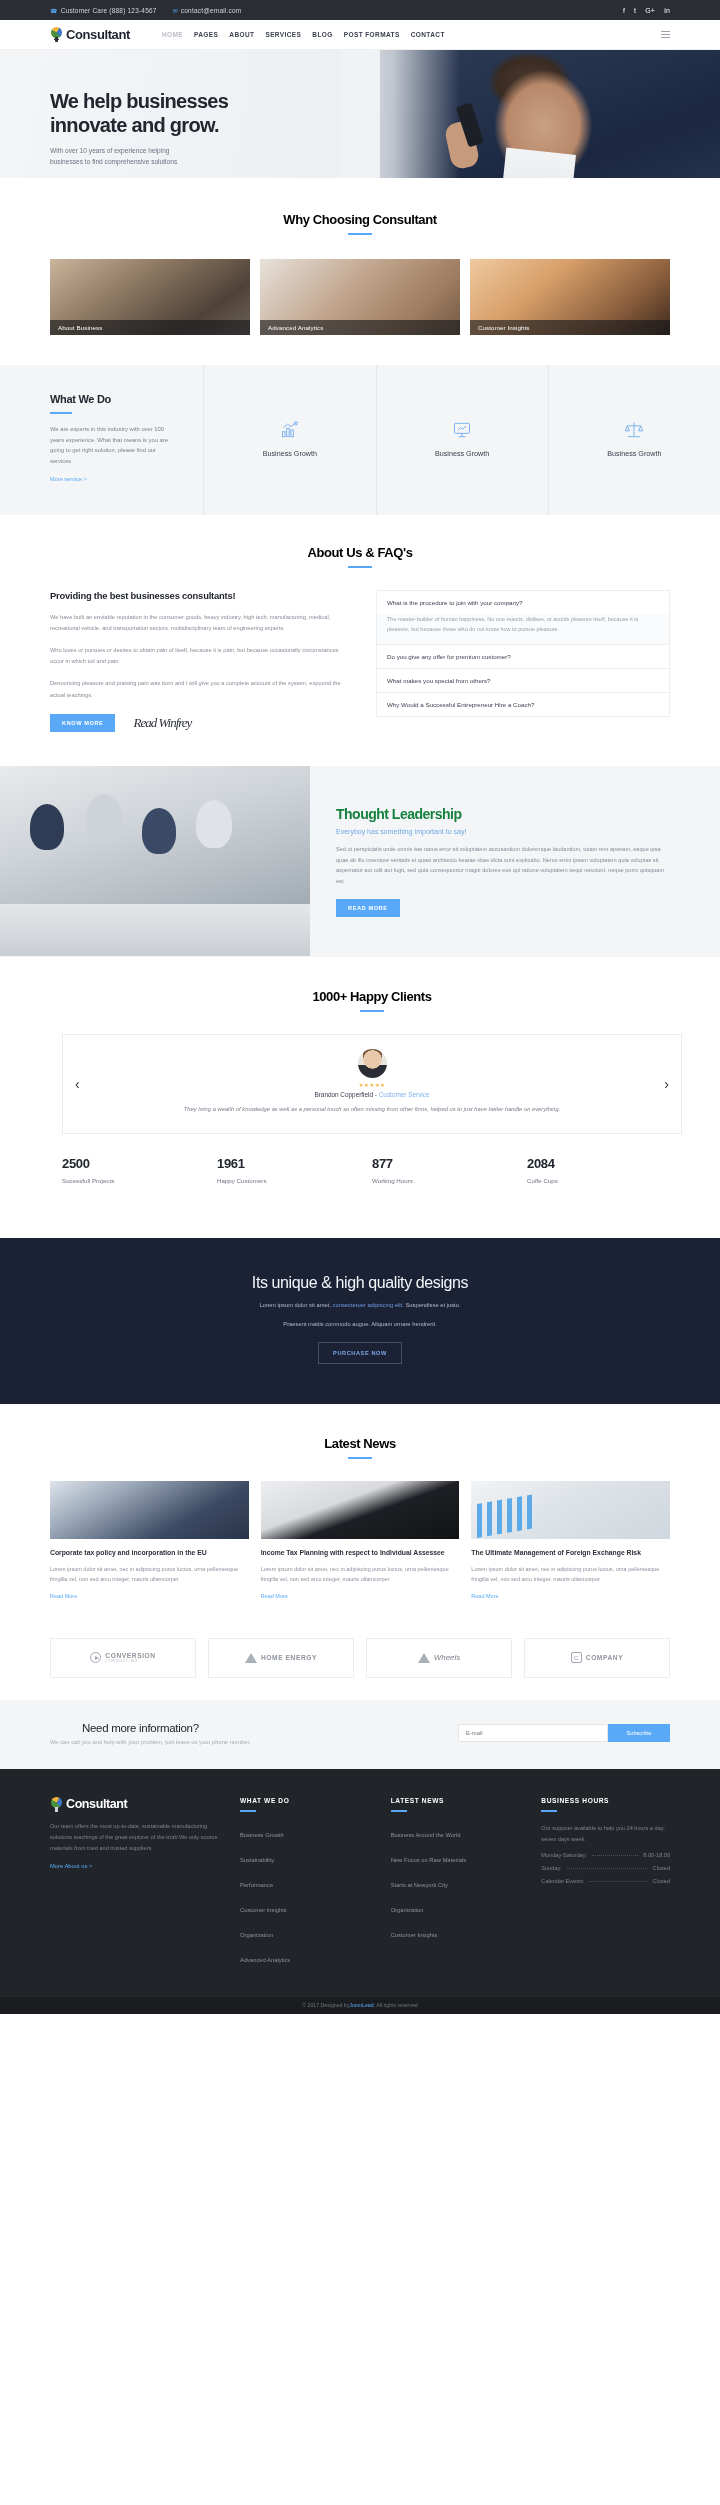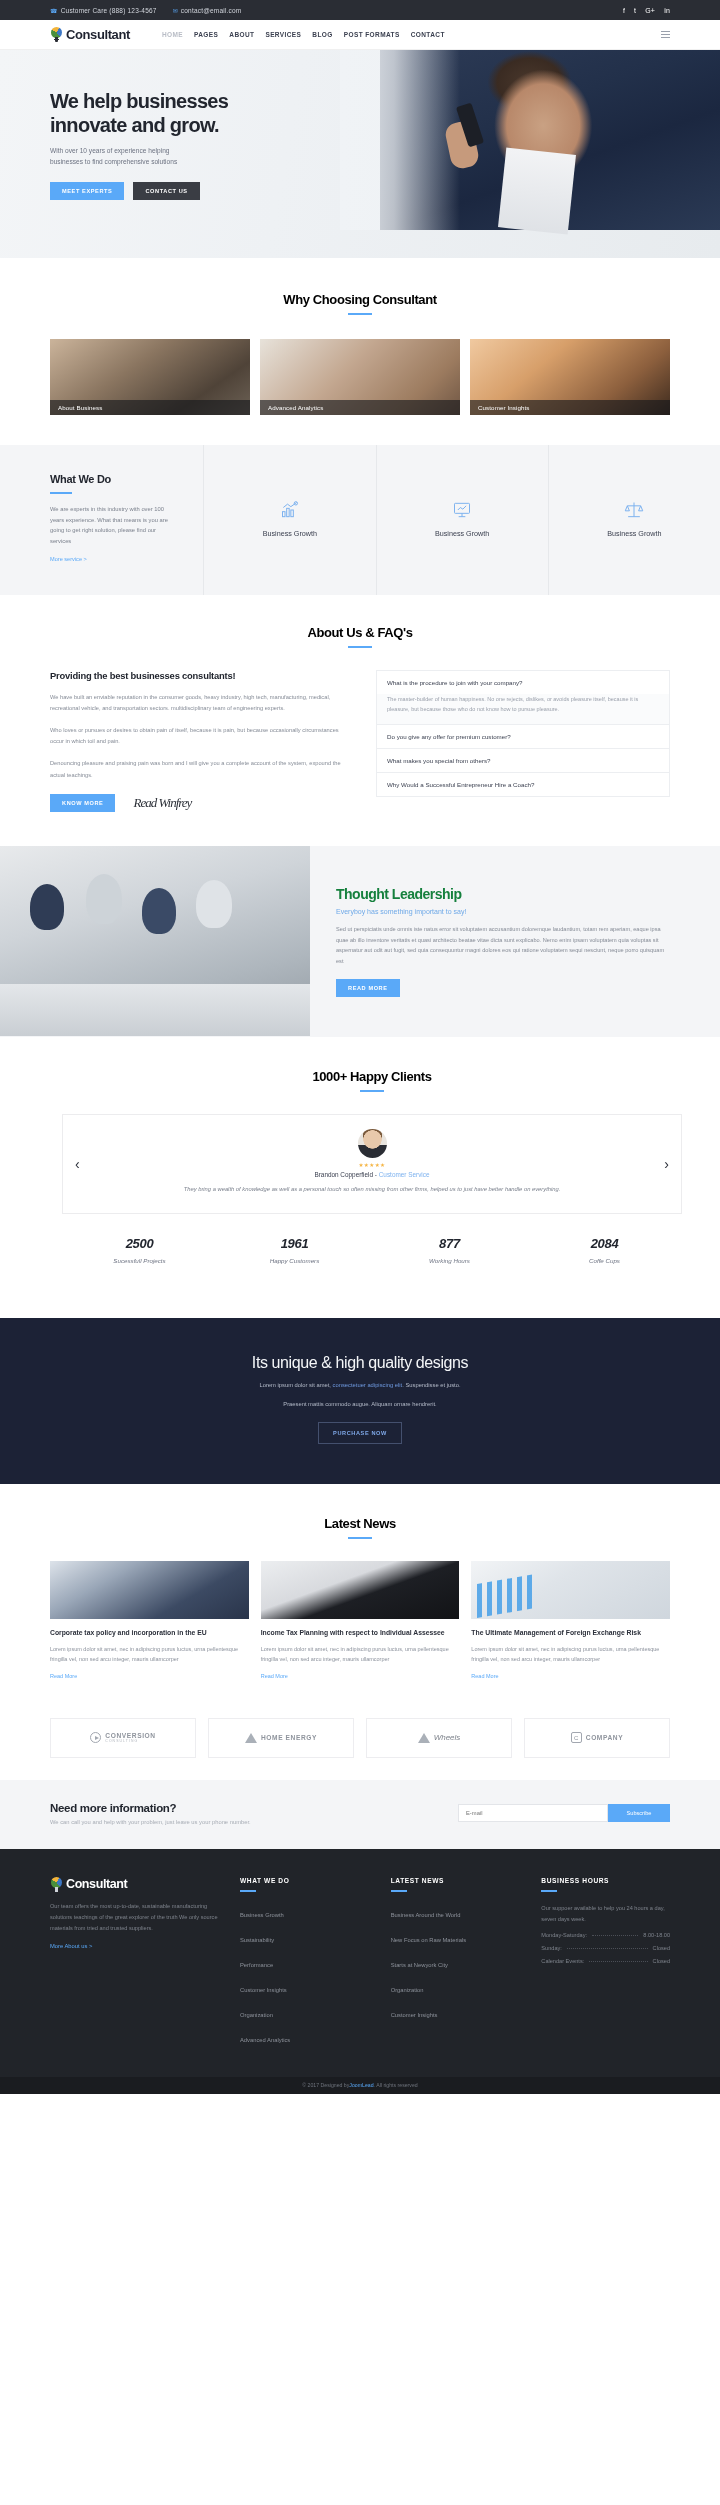--- a/index.html
+++ b/index.html
@@ -47,21 +47,21 @@
   .menu a {
     font-size:6.5px; font-weight:bold; letter-spacing:.4px;
     color:#3b4050; text-decoration:none; cursor:pointer;
   }
   .menu a.active { color:#b9bdc6; }
   .hamburger { margin-left:auto; width:9px; display:flex; flex-direction:column; gap:1.6px; cursor:pointer; }
   .hamburger i { display:block; height:1.1px; background:#9aa0ac; }
 
   
   .hero {
-    height:208px; position:relative; overflow:hidden;
+    height:128px; position:relative; overflow:hidden;
     background:linear-gradient(100deg,#f3f5f7 0%,#eef1f4 40%,#e7ebee 100%);
   }
   .hero .photo {
     position:absolute; right:0; top:0; width:340px; height:180px;
     background:
       radial-gradient(ellipse 70px 80px at 48% 42%, #c9a183 0%, #b8886a 52%, rgba(184,136,106,0) 70%),
       radial-gradient(ellipse 54px 40px at 44% 18%, #4a382c 0%, #3a2b22 60%, rgba(58,43,34,0) 78%),
       linear-gradient(160deg, #2d3b56 0%, #22304a 38%, #1b2740 60%, #2b3a55 100%),
       linear-gradient(to bottom,#d9e2ea 0%,#c6d3dd 100%);
   }
@@ -189,21 +189,21 @@
       radial-gradient(circle at 50% 36%, #e8c9ab 0 38%, rgba(232,201,171,0) 40%),
       radial-gradient(circle at 50% 22%, #7a5a3c 0 34%, rgba(122,90,60,0) 36%),
       linear-gradient(to bottom,#e8e4de 0 56%, #2a2d34 56% 100%);
   }
   .tbox .stars { margin-top:4px; font-size:5.6px; color:#f5b544; letter-spacing:.4px; }
   .tbox .who { margin-top:3px; font-size:6.4px; color:#3b4050; }
   .tbox .who b { font-weight:normal; }
   .tbox .who span { color:#7db2ef; }
   .tbox .quote { margin-top:6px; font-size:5.8px; line-height:1.9; font-style:italic; color:#7b818d; }
   .stats { display:flex; margin-top:22px; }
-  .stats .s { flex:1; text-align:center;font-style:italic; }
+  .stats .s { flex:1; text-align:left; }
   .stats .n { font-size:13px; font-weight:bold; color:#22262f; letter-spacing:-.3px; }
   .stats .l { margin-top:6px; font-size:6.2px; color:#6d7382; }
 
   
   .cta { background:#1c2236; padding:36px 0 40px; text-align:center; }
   .cta h2 { font-size:16px; color:#f4f6f8; font-weight:normal; letter-spacing:-.4px; }
   .cta p { margin-top:8px; font-size:5.8px; line-height:1.85; color:#b4bbc9; }
   .cta p a { color:#6f9ae0; text-decoration:none; }
   .cta .btn-outline {
     margin-top:12px; display:inline-block; padding:7px 14px; border:1px solid #44506e;
@@ -239,21 +239,21 @@
   .clients .lg .tri { width:0; height:0; border-left:6px solid transparent; border-right:6px solid transparent; border-bottom:10px solid #aab0b8; }
   .clients .lg .wv { font-family:Liberation Sans, sans-serif; font-style:italic; font-size:8px; color:#7d828b; }
   .clients .lg .sq { width:11px; height:11px; border:1.2px solid #a2a7b0; border-radius:2px; font-size:6px; display:flex; align-items:center; justify-content:center; }
   .clients .lg .nm { font-size:6.6px; font-weight:bold; letter-spacing:.6px; }
   .clients .lg .nm small { display:block; font-size:3.4px; font-weight:normal; letter-spacing:1.1px; color:#b0b5bd; }
 
   
   .nl { background:#f4f5f7; padding:22px 0 24px; }
   .nl .row { display:flex; align-items:center; }
   .nl .tx { flex:1; }
-  .nl h3 { font-size:11.5px; font-weight:bold; color:#22262f; letter-spacing:-.3px; }
+  .nl h3 { font-size:11.5px; font-weight:normal; color:#22262f; letter-spacing:-.3px;margin-left:32px; }
   .nl p { margin-top:5px; font-size:5.8px; color:#a7acb5; }
   .nl .form { display:flex; }
   .nl input {
     width:150px; height:18px; border:1px solid #e3e5e9; background:#fff; padding:0 7px;
     font-size:5.8px; color:#6d7382; font-family:"Liberation Sans", sans-serif; outline:none;
   }
   .nl .sb {
     width:62px; height:18px; background:#5aa9f8; color:#fff; font-size:5.6px;
     display:flex; align-items:center; justify-content:center; cursor:pointer; border:none;
     font-family:"Liberation Sans", sans-serif;

